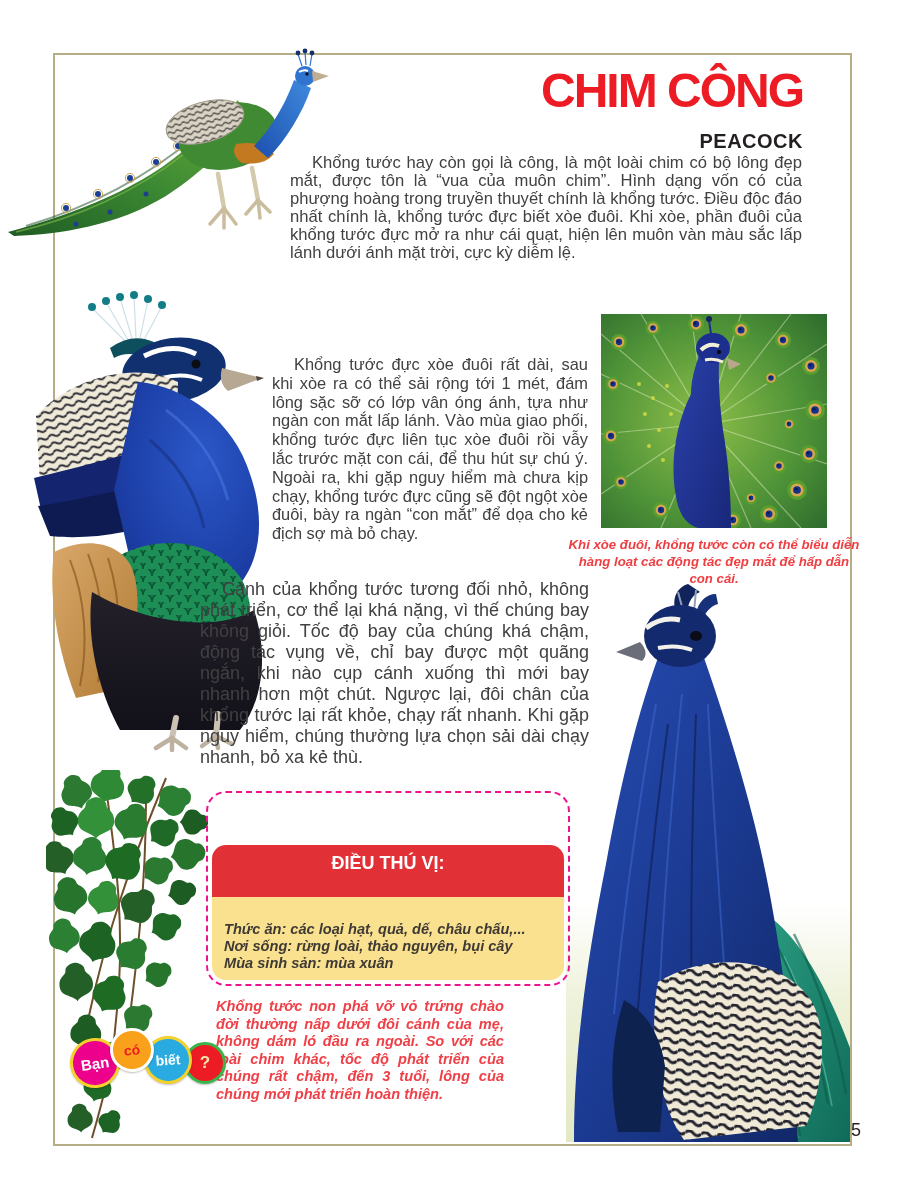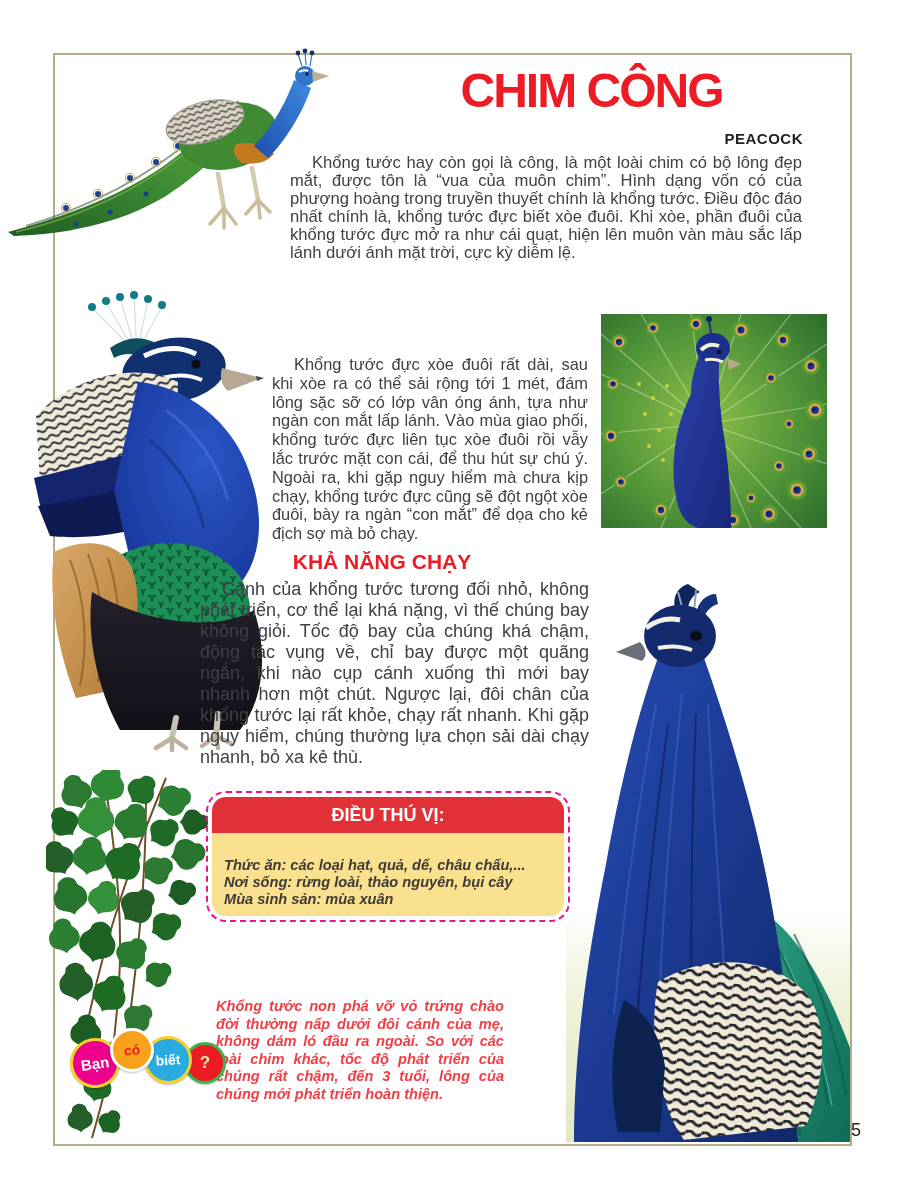--- a/index.html
+++ b/index.html
@@ -2,38 +2,38 @@
 <html><head>
 <meta charset="utf-8">
 <style>
   html,body{margin:0;padding:0;background:#ffffff;}
   #page{position:relative;width:916px;height:1200px;background:#ffffff;overflow:hidden;
         font-family:"Liberation Sans","DejaVu Sans",sans-serif;color:#414042;}
   .abs{position:absolute;}
   
   #frame{left:53px;top:53px;width:795px;height:1089px;border:2px solid #b5ad85;z-index:1;}
   
-  #title{left:380px;top:66px;width:423px;text-align:center;font-size:48px;line-height:50px;
+  #title{left:380px;top:66px;width:423px;text-align:right;font-size:48px;line-height:50px;
          font-weight:700;color:#ed1c24;letter-spacing:-2px;z-index:4;}
-  #subtitle{left:480px;top:130px;width:323px;text-align:right;font-size:15px;font-weight:700;
+  #subtitle{left:480px;top:130px;width:323px;text-align:right;font-size:20px;font-weight:700;
             color:#231f20;letter-spacing:.5px;z-index:4;}
   
   .para{ text-align:justify; text-indent:22px; z-index:4;}
   #para-intro{left:290px;top:154px;width:512px;font-size:16.6px;line-height:18.1px;}
   #para-tail{left:272px;top:307px;width:316px;font-size:16.4px;line-height:18.8px;margin-top:48px;}
   #para-run{left:200px;top:579px;width:389px;font-size:18px;line-height:21px;}
   #section-heading{left:252px;top:550px;width:260px;text-align:center;font-size:21px;
                    font-weight:700;color:#ed1c24;z-index:4;}
   #photo-caption{left:566px;top:536px;width:296px;text-align:center;font-size:13.2px;
                  line-height:17px;font-style:italic;font-weight:700;color:#ef3e42;z-index:4;}
   
   #factbox{left:206px;top:791px;width:352px;z-index:6;border:2px dashed #ec138f;
            border-radius:20px;padding:4px;background:transparent;}
   #factbox-header{background:#e23037;color:#ffffff;font-weight:700;font-size:18px;
-                  text-align:center;border-radius:14px 14px 0 0;padding:8px 0 7px 0;}
+                  text-align:center;border-radius:14px 14px 0 0;padding:8px 0 23px 0;margin-top:48px;}
   #factbox-body{background:#f9e18f;border-radius:0 0 14px 14px;padding:24px 12px 9px 12px;
                 font-size:14.6px;line-height:16.8px;font-style:italic;font-weight:600;color:#3f3a35;}
   
   #dyk-text{left:216px;top:998px;width:288px;font-size:14.6px;line-height:17.6px;
             font-style:italic;font-weight:600;color:#ef4048;text-align:justify;z-index:6;}
   
   #badge{left:70px;top:1026px;width:180px;height:70px;z-index:7;}
   .bcircle{position:absolute;border-radius:50%;display:flex;align-items:center;
            justify-content:center;font-weight:700;box-shadow:0 1px 2px rgba(0,0,0,.25);}
   #badge-c1{left:0px;top:12px;width:44px;height:44px;background:#ec008c;border:3px solid #f5d12c;
@@ -394,22 +394,22 @@
       <use href="#leaf" transform="translate(64 352) rotate(35) scale(.8)" fill="#1d6323"></use>
     </svg>
   </div>
 
   <div id="title" class="abs">CHIM CÔNG</div>
   <div id="subtitle" class="abs">PEACOCK</div>
 
   <div id="para-intro" class="abs para">Khổng tước hay còn gọi là công, là một loài chim có bộ lông đẹp mắt, được tôn là “vua của muôn chim”. Hình dạng vốn có của phượng hoàng trong truyền thuyết chính là khổng tước. Điều độc đáo nhất chính là, khổng tước đực biết xòe đuôi. Khi xòe, phần đuôi của khổng tước đực mở ra như cái quạt, hiện lên muôn vàn màu sắc lấp lánh dưới ánh mặt trời, cực kỳ diễm lệ.</div>
   <div id="para-tail" class="abs para">Khổng tước đực xòe đuôi rất dài, sau khi xòe ra có thể sải rộng tới 1 mét, đám lông sặc sỡ có lớp vân óng ánh, tựa như ngàn con mắt lấp lánh. Vào mùa giao phối, khổng tước đực liên tục xòe đuôi rồi vẫy lắc trước mặt con cái, để thu hút sự chú ý. Ngoài ra, khi gặp nguy hiểm mà chưa kịp chạy, khổng tước đực cũng sẽ đột ngột xòe đuôi, bày ra ngàn “con mắt” để dọa cho kẻ địch sợ mà bỏ chạy.</div>
 
-
-  <div id="section-heading" class="abs">KHẢ NĂNG CHẠY</div>
+  <div id="photo-caption" class="abs">Khi xòe đuôi, khổng tước còn có thể biểu diễn hàng loạt các động tác đẹp mắt để hấp dẫn con cái.</div>
+
   <div id="para-run" class="abs para">Cánh của khổng tước tương đối nhỏ, không phát triển, cơ thể lại khá nặng, vì thế chúng bay không giỏi. Tốc độ bay của chúng khá chậm, động tác vụng về, chỉ bay được một quãng ngắn, khi nào cụp cánh xuống thì mới bay nhanh hơn một chút. Ngược lại, đôi chân của khổng tước lại rất khỏe, chạy rất nhanh. Khi gặp nguy hiểm, chúng thường lựa chọn sải dài chạy nhanh, bỏ xa kẻ thù.</div>
 
   <div id="factbox" class="abs">
     <div id="factbox-header">ĐIỀU THÚ VỊ:</div>
     <div id="factbox-body">
       <div>Thức ăn: các loại hạt, quả, dế, châu chấu,...</div>
       <div>Nơi sống: rừng loài, thảo nguyên, bụi cây</div>
       <div>Mùa sinh sản: mùa xuân</div>
     </div>
   </div>

